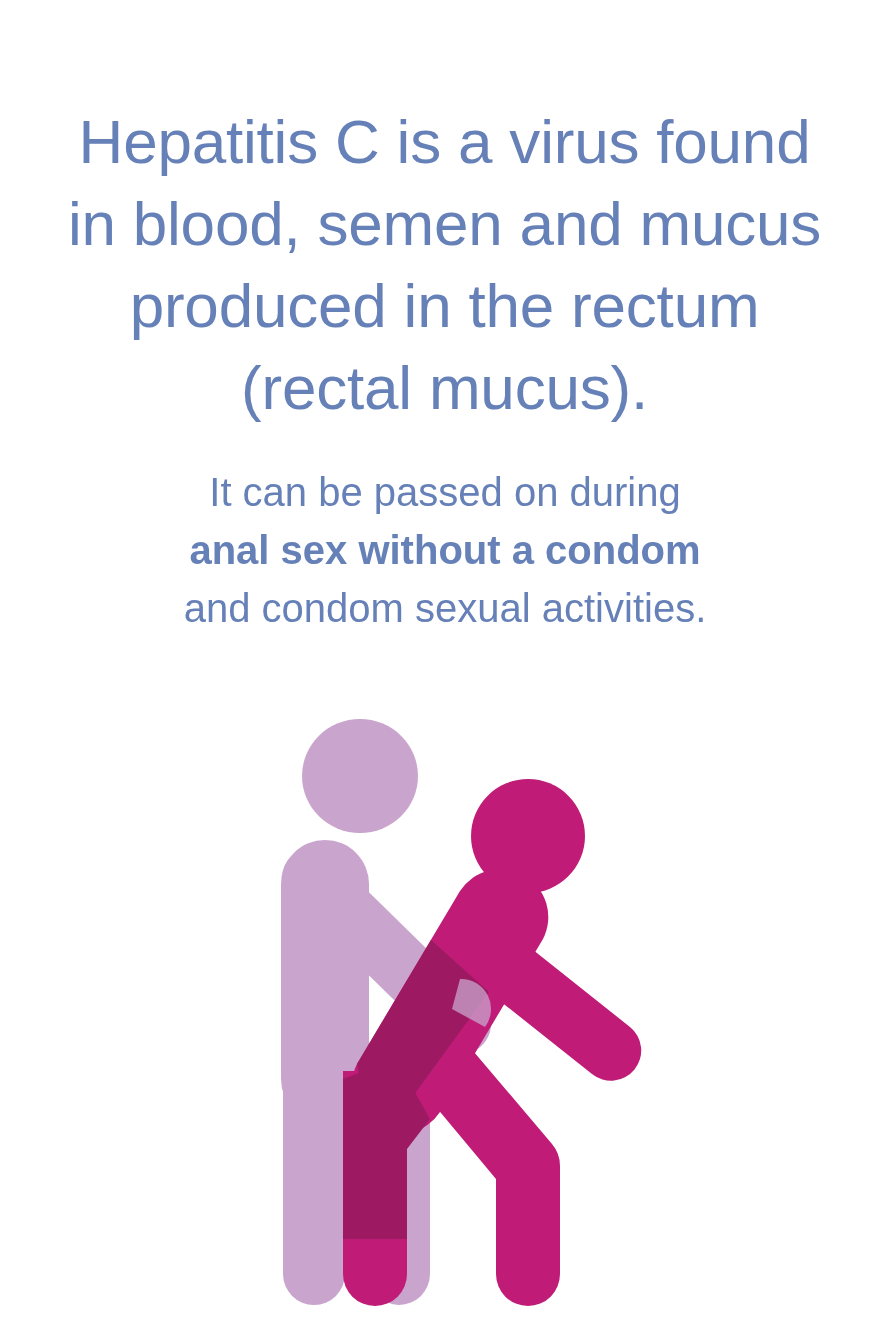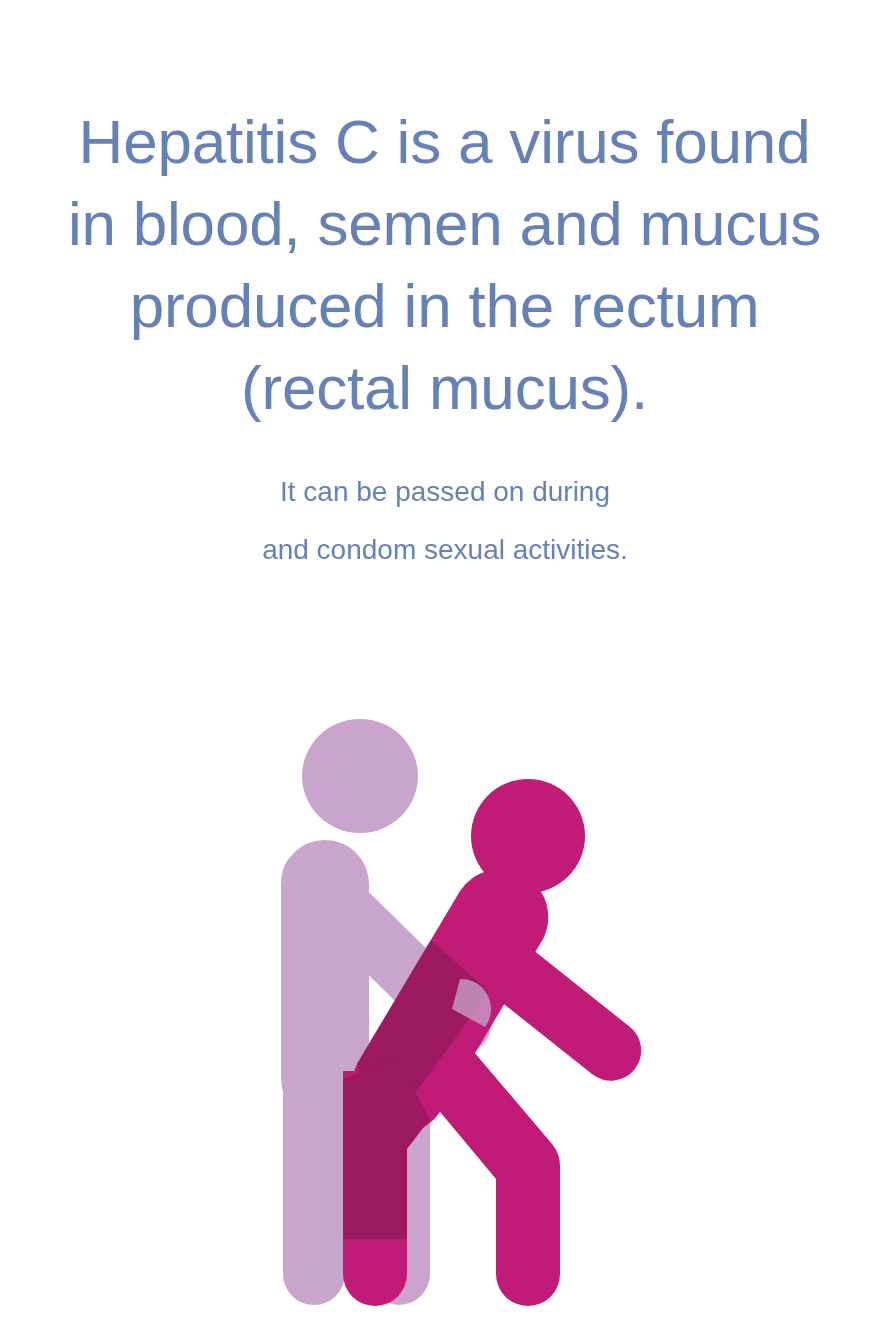--- a/index.html
+++ b/index.html
@@ -41,21 +41,21 @@
     letter-spacing: -0.2px;
     white-space: pre-line;
   }
   .subhead {
     position: absolute;
     left: 95px;
     top: 424px;
     width: 700px;
     text-align: center;
     color: #6680b8;
-    font-size: 28px;
+    font-size: 40px;
     line-height: 58px;
     font-weight: 400;
   }
   .subhead .emphasis {
     font-weight: 700;
     display: block;
   }
   .subhead .plain {
     display: block;
     font-weight: 400;
@@ -80,20 +80,21 @@
 
   <div class="text-block">
 
     <div class="headline">Hepatitis C is a virus found
 in blood, semen and mucus
 produced in the rectum
 (rectal mucus).</div>
 
     <div class="subhead">
       <span class="plain">It can be passed on during</span>
+      <span class="emphasis">anal sex without a condom</span>
       <span class="plain">and condom sexual activities.</span>
     </div>
 
   </div>
 
   <div class="illustration">
     <svg viewBox="0 0 889 660" xmlns="http://www.w3.org/2000/svg">
 
       <g>
 

